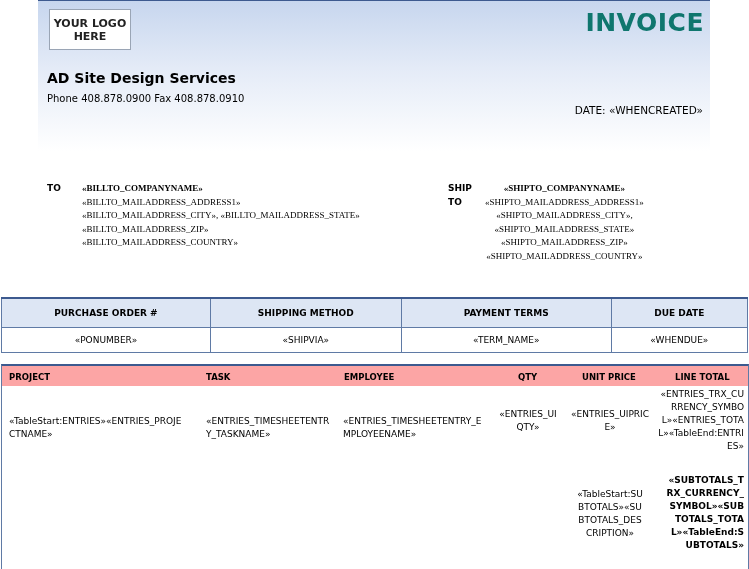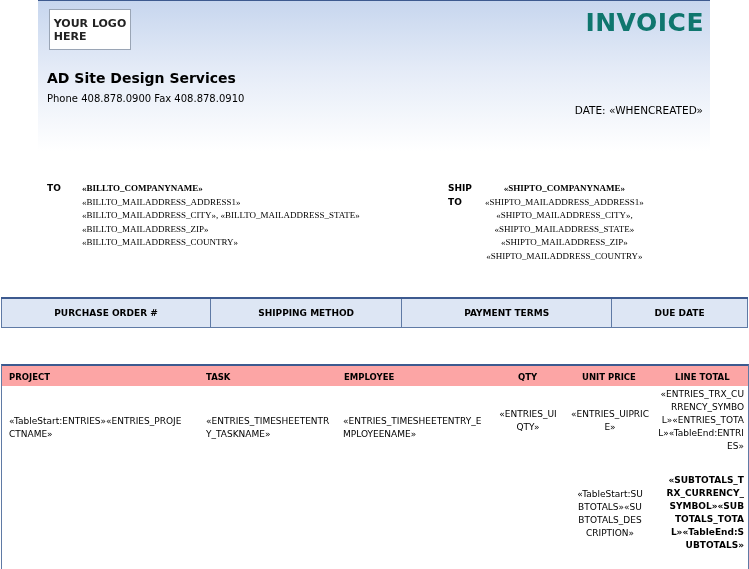--- a/index.html
+++ b/index.html
@@ -10,21 +10,21 @@
     color: #000;
   }
   .header-band {
     position: absolute; left: 38px; top: 0; width: 672px; height: 150px;
     background: linear-gradient(to bottom, #c7d6ee 0%, #e4ebf7 45%, #ffffff 100%);
     border-top: 1px solid #3d5a8f;
   }
   .logo-box {
     position: absolute; left: 49px; top: 9px; width: 80px; height: 39px;
     background: #fff; border: 1px solid #9aa5b5;
-    display: flex; align-items: center; justify-content: center; text-align: left;
+    display: flex; align-items: center; justify-content: center; text-align: center;
     font-size: 11px; font-weight: bold; color: #222; line-height: 13px;
   }
   .invoice-title {
     position: absolute; right: 45px; top: 8px;
     font-size: 25px; font-weight: bold; color: #0f766e; letter-spacing: 0.5px;
   }
   .company-name { position: absolute; left: 47px; top: 70px; font-size: 14px; font-weight: bold; }
   .company-addr { position: absolute; left: 47px; top: 92px; font-size: 10px; line-height: 14px; }
   .inv-meta { position: absolute; right: 46px; top: 102px; font-size: 10.5px; text-align: right; line-height: 17px; }
 
@@ -101,20 +101,26 @@
 </div>
 
 <table class="terms">
   <tbody>
       <tr>
     <th style="width:209px">PURCHASE ORDER #</th>
     <th style="width:191px">SHIPPING METHOD</th>
     <th style="width:210px">PAYMENT TERMS</th>
     <th style="width:135px">DUE DATE</th>
   </tr>
+  <tr>
+    <td>«PONUMBER»</td>
+    <td>«SHIPVIA»</td>
+    <td>«TERM_NAME»</td>
+    <td>«WHENDUE»</td>
+  </tr>
 </tbody>
   </table>
 
 <div class="lines-wrap">
   <div class="lines-head">
     <span class="lh" style="left:7px">PROJECT</span>
     <span class="lh" style="left:204px">TASK</span>
     <span class="lh" style="left:342px">EMPLOYEE</span>
     <span class="lh" style="left:516px">QTY</span>
     <span class="lh" style="left:580px">UNIT PRICE</span>

